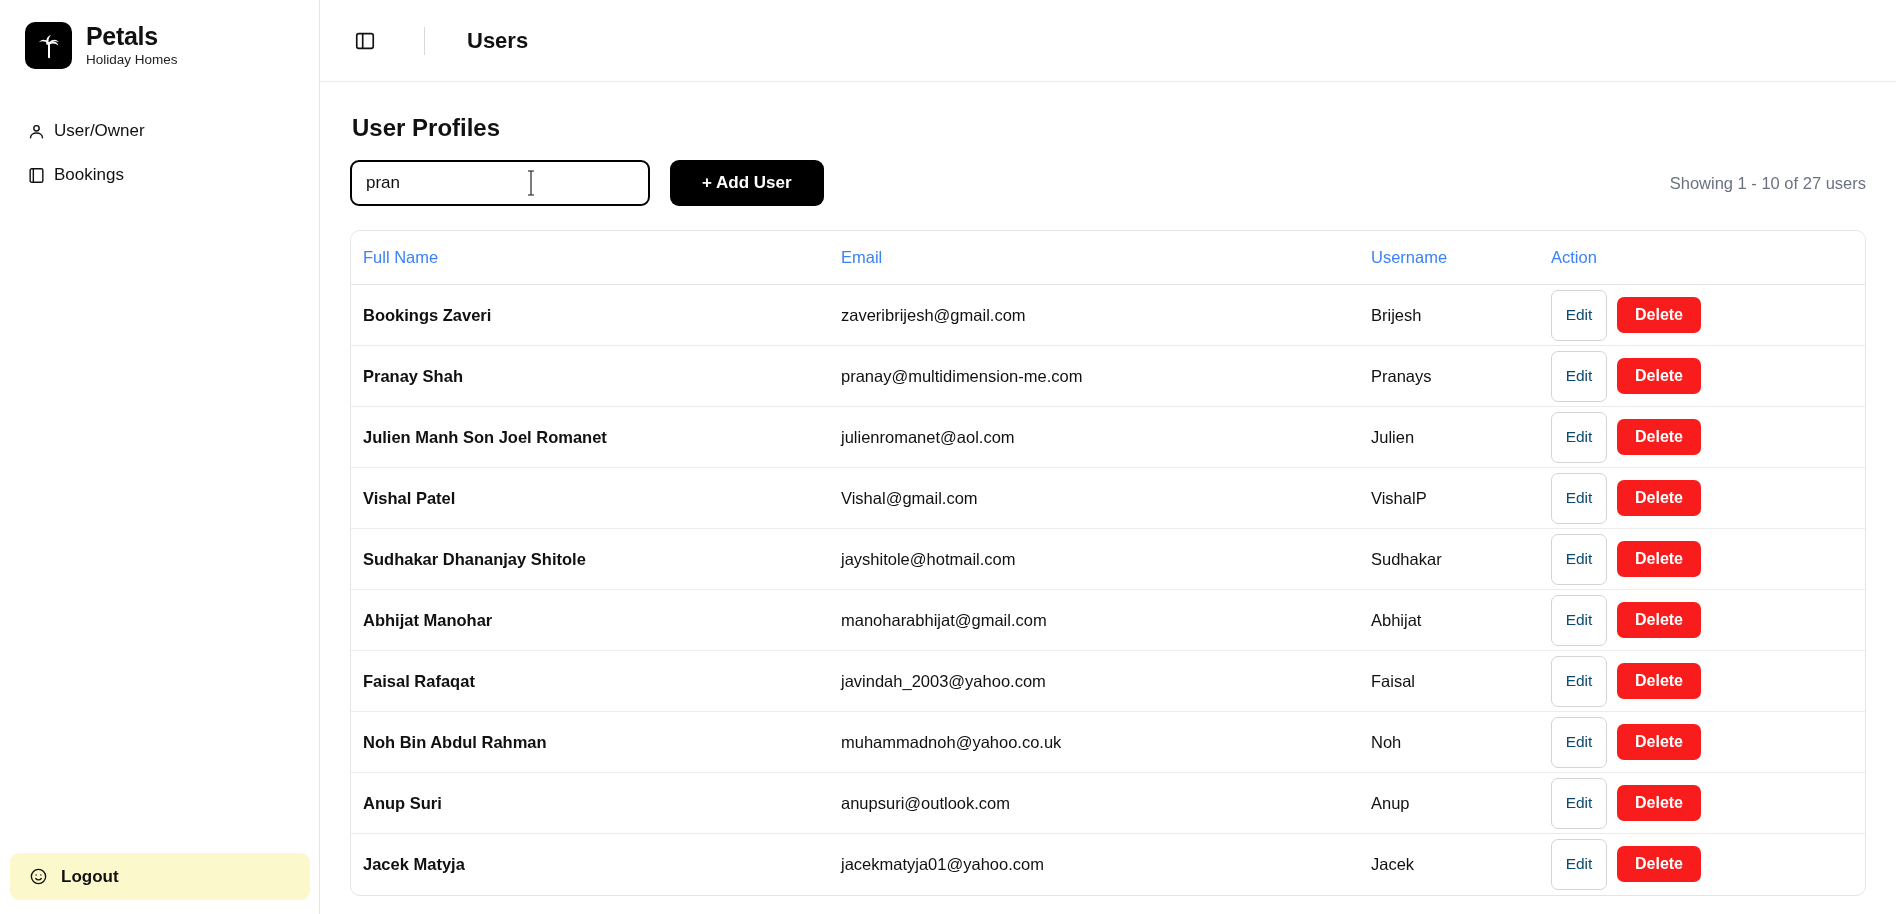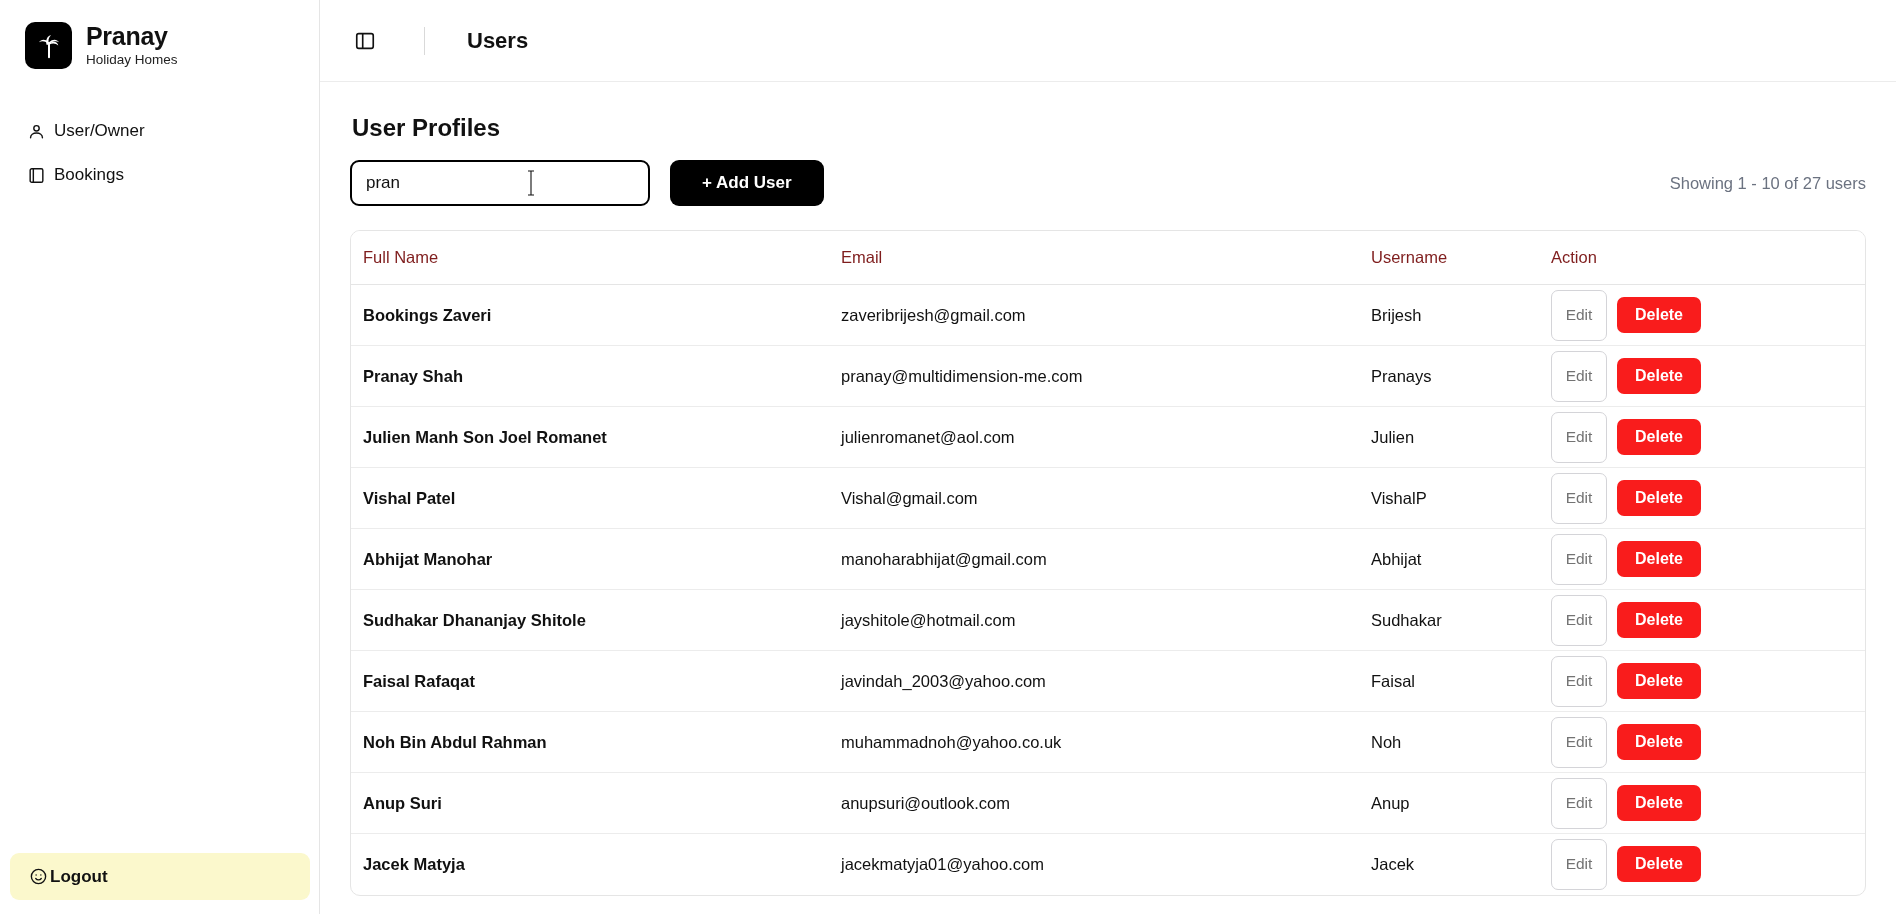--- a/index.html
+++ b/index.html
@@ -74,21 +74,21 @@
   .logout {
     position: absolute;
     left: 10px;
     bottom: 14px;
     width: 300px;
     height: 47px;
     background: #fbf8cc;
     border-radius: 9px;
     display: flex;
     align-items: center;
-    gap: 2px;
+    gap: 13px;
     padding: 0 18px;
     cursor: pointer;
     font-size: 17px;
     font-weight: bold;
     color: #111;
   }
 
   
   .main {
     flex: 1;
@@ -188,21 +188,21 @@
   }
   table {
     width: 100%;
     border-collapse: collapse;
     table-layout: fixed;
   }
   th {
     text-align: left;
     font-size: 16.5px;
     font-weight: normal;
-    color: #7f1d1d;
+    color: #3b82f6;
     padding: 17px 0 17px 0;
     border-bottom: 1px solid #e5e5e5;
     background: #fff;
   }
   td {
     font-size: 16.5px;
     color: #111;
     padding: 0;
     height: 61px;
     border-bottom: 1px solid #ececec;
@@ -222,21 +222,21 @@
     gap: 10px;
   }
   .edit-btn {
     min-width: 56px;
     height: 51px;
     border: 1px solid #d4d4d8;
     background: #ffffff;
     border-radius: 7px;
     font-size: 15.5px;
     font-family: "Liberation Sans", sans-serif;
-    color: #737373;
+    color: #0c4a6e;
     cursor: pointer;
     padding: 0 12px;
   }
   .delete-btn {
     min-width: 84px;
     height: 36px;
     border: none;
     background: #f91c1c;
     color: #ffffff;
     border-radius: 7px;
@@ -257,21 +257,21 @@
       <div class="brand-logo">
         <svg width="30" height="30" viewBox="0 0 24 24" fill="none" stroke="#ffffff" stroke-width="1.6" stroke-linecap="round">
           <path d="M12 21c0-5 0-8 0-10"></path>
           <path d="M12 11c-2.5-3-5.5-3.5-8-2 1.5-2.5 5-3 8 0z" fill="#fff" stroke="none"></path>
           <path d="M12 11c2.5-3 5.5-3.5 8-2-1.5-2.5-5-3-8 0z" fill="#fff" stroke="none"></path>
           <path d="M12 11c-1-3.2-.3-6 1.6-7.6-2.8.3-4.4 3.4-3.6 7.6z" fill="#fff" stroke="none"></path>
           <path d="M12 11c2.8-1.6 5.6-1.2 7.4.6-.4-2.8-4-4.2-7.4-1.4z" fill="#fff" stroke="none"></path>
         </svg>
       </div>
       <div class="brand-text">
-        <div class="brand-title">Pranay</div>
+        <div class="brand-title">Petals</div>
         <div class="brand-sub">Holiday Homes</div>
       </div>
     </div>
 
     <nav class="nav">
       <div class="nav-item">
         <span class="nav-icon">
           <svg width="19" height="19" viewBox="0 0 24 24" fill="none" stroke="#111" stroke-width="1.8" stroke-linecap="round" stroke-linejoin="round">
             <circle cx="12" cy="8" r="3.4"></circle>
               <path d="M4.5 20c0-3.8 3.4-6.2 7.5-6.2s7.5 2.4 7.5 6.2"></path>
@@ -381,42 +381,42 @@
                 <td class="cell-email">Vishal@gmail.com</td>
                 <td class="cell-user">VishalP</td>
                 <td>
                   <div class="actions">
                     <button class="edit-btn">Edit</button>
                     <button class="delete-btn">Delete</button>
                   </div>
                 </td>
               </tr>
               <tr>
+                <td class="cell-name">Sudhakar Dhananjay Shitole</td>
+                <td class="cell-email">jayshitole@hotmail.com</td>
+                <td class="cell-user">Sudhakar</td>
+                <td>
+                  <div class="actions">
+                    <button class="edit-btn">Edit</button>
+                    <button class="delete-btn">Delete</button>
+                  </div>
+                </td>
+              </tr>
+              <tr>
                 <td class="cell-name">Abhijat Manohar</td>
                 <td class="cell-email">manoharabhijat@gmail.com</td>
                 <td class="cell-user">Abhijat</td>
                 <td>
                   <div class="actions">
                     <button class="edit-btn">Edit</button>
                     <button class="delete-btn">Delete</button>
                   </div>
                 </td>
               </tr>
               <tr>
-                <td class="cell-name">Sudhakar Dhananjay Shitole</td>
-                <td class="cell-email">jayshitole@hotmail.com</td>
-                <td class="cell-user">Sudhakar</td>
-                <td>
-                  <div class="actions">
-                    <button class="edit-btn">Edit</button>
-                    <button class="delete-btn">Delete</button>
-                  </div>
-                </td>
-              </tr>
-              <tr>
                 <td class="cell-name">Faisal Rafaqat</td>
                 <td class="cell-email">javindah_2003@yahoo.com</td>
                 <td class="cell-user">Faisal</td>
                 <td>
                   <div class="actions">
                     <button class="edit-btn">Edit</button>
                     <button class="delete-btn">Delete</button>
                   </div>
                 </td>
               </tr>

